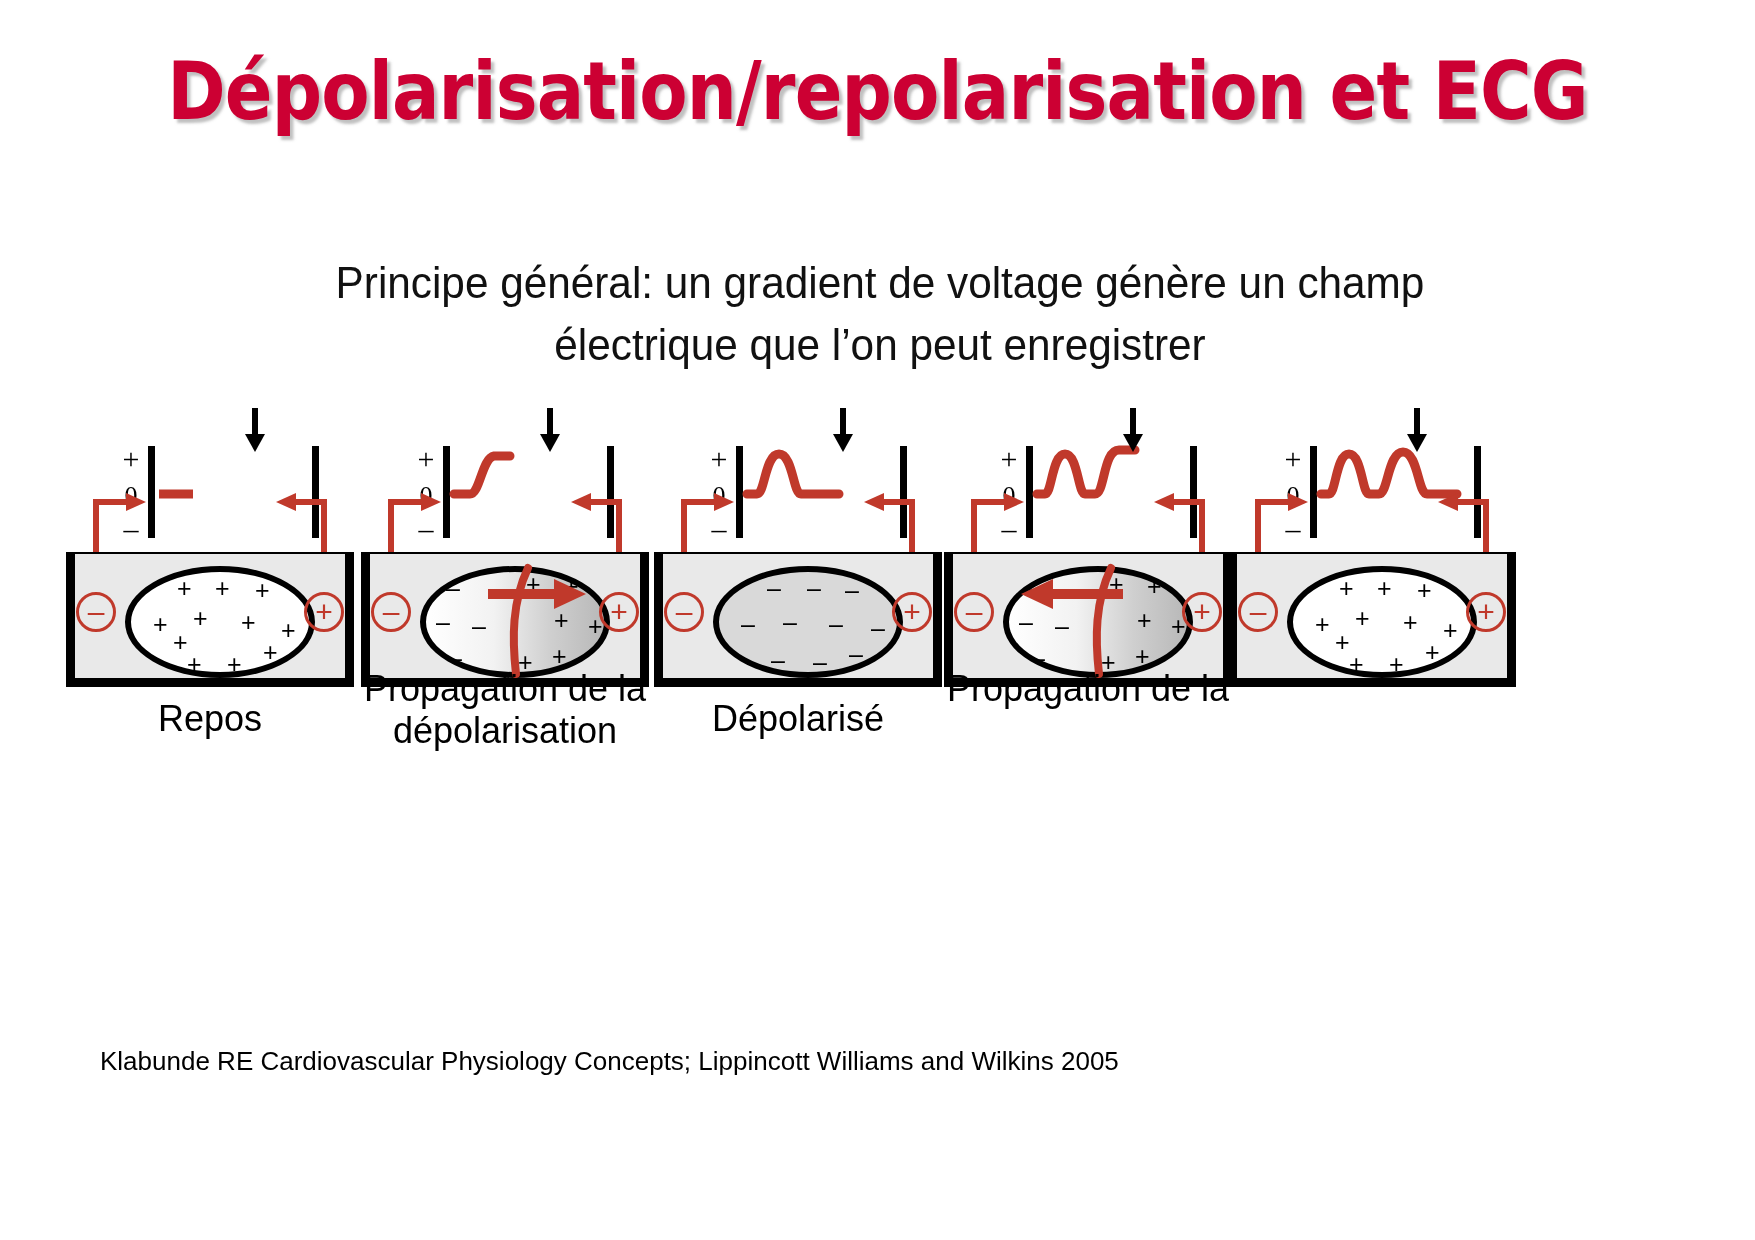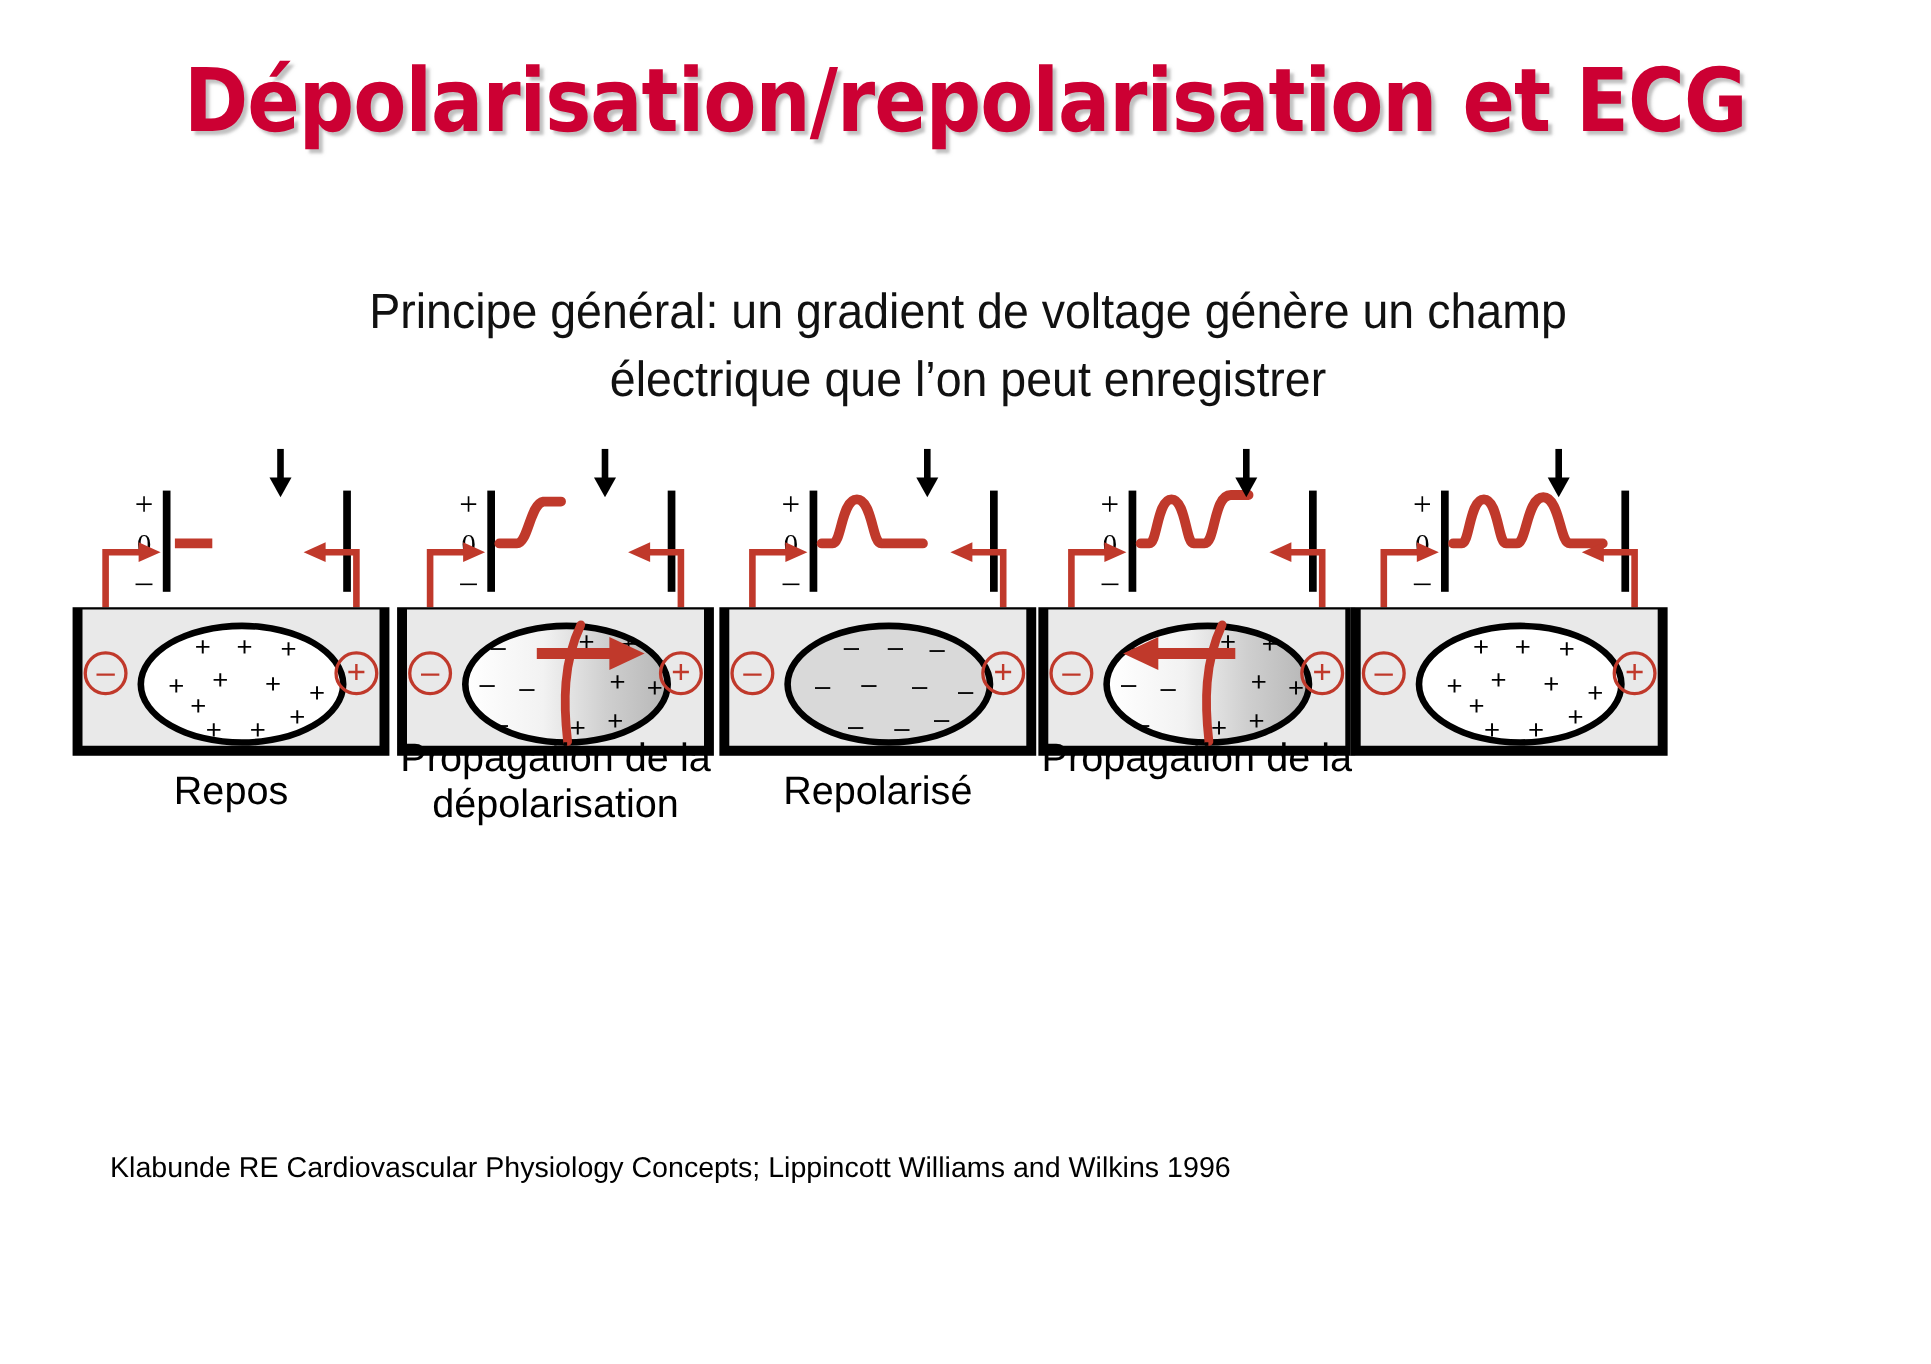--- a/index.html
+++ b/index.html
@@ -394,21 +394,21 @@
       </div>
 
       <div class="electrode electrode-neg">
         <span>–</span>
       </div>
       <div class="electrode electrode-pos">
         <span>+</span>
       </div>
     </div>
     <div class="caption">
-      <div>Repolarisé</div>
+      <div>Dépolarisé</div>
     </div>
   </div>
 
   <div class="panel" style="left:938px;">
     <div class="panel-stage">
 
       <div class="meter">
         <div class="scale-labels">
           <span class="sl-plus">+</span>
           <span class="sl-zero">0</span>
@@ -516,13 +516,13 @@
         <span>–</span>
       </div>
       <div class="electrode electrode-pos">
         <span>+</span>
       </div>
     </div>
   </div>
 
 </div>
 
-<div id="citation">Klabunde RE Cardiovascular Physiology Concepts; Lippincott Williams and Wilkins 1996</div>
+<div id="citation">Klabunde RE Cardiovascular Physiology Concepts; Lippincott Williams and Wilkins 2005</div>
 
 </body></html>

